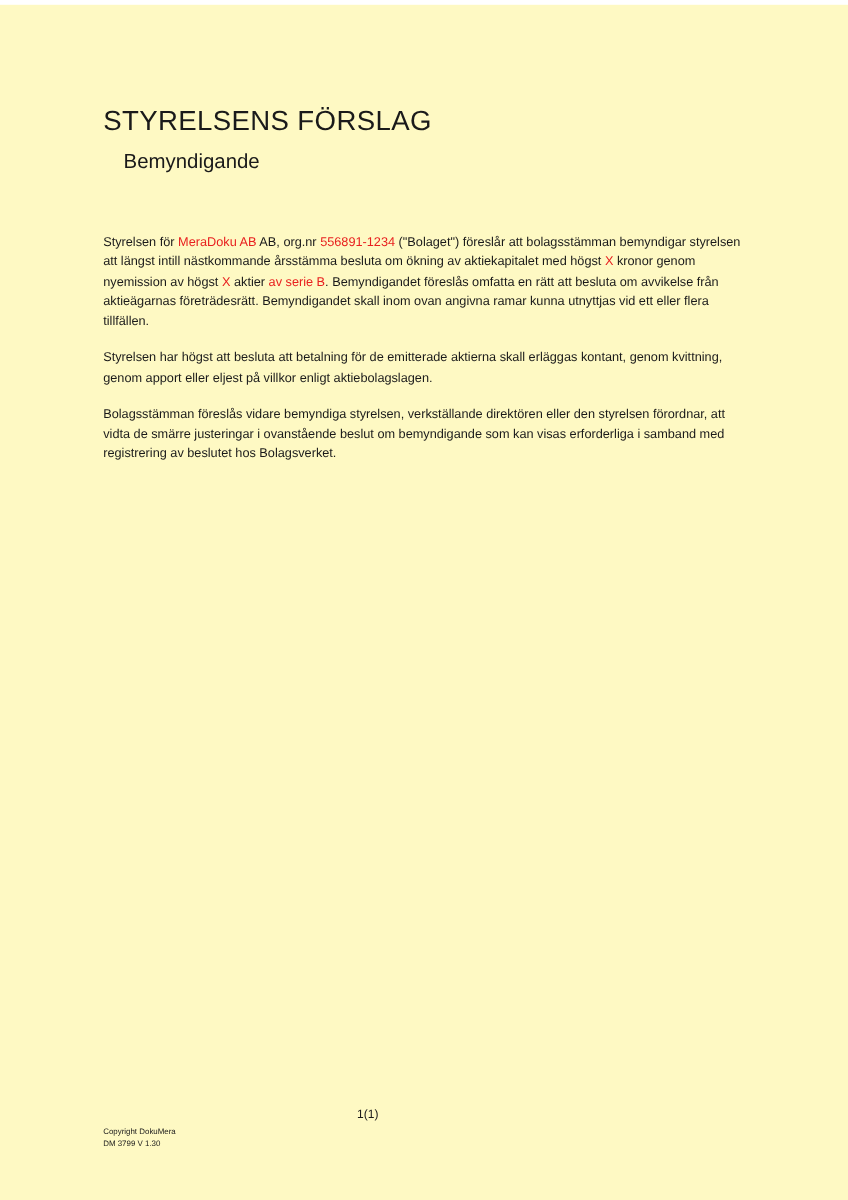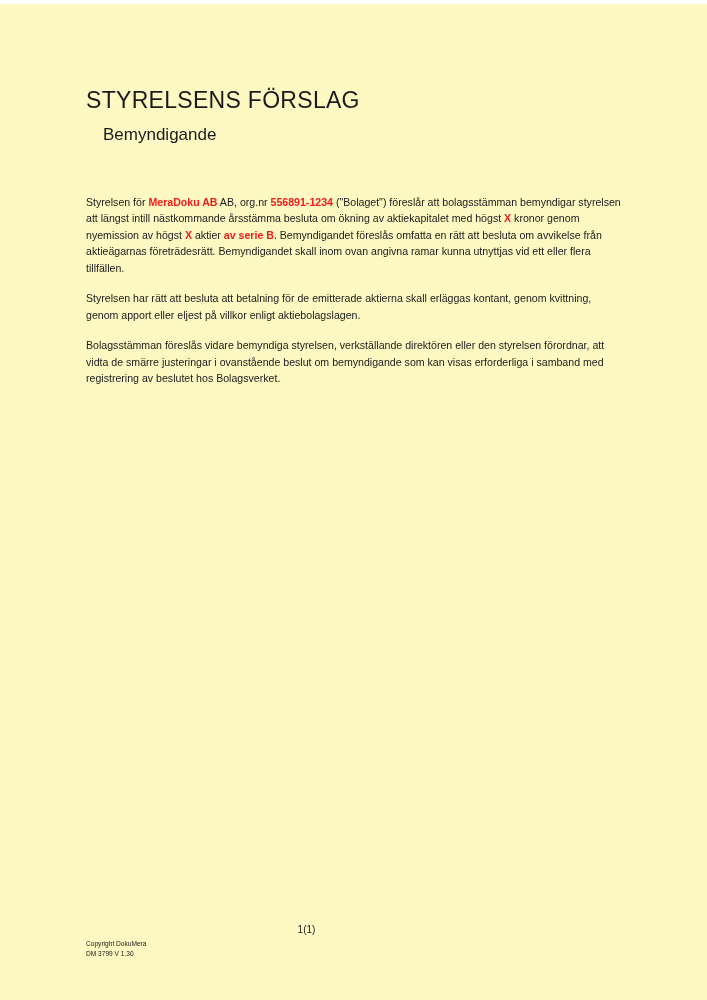--- a/index.html
+++ b/index.html
@@ -52,21 +52,20 @@
     line-height: 1.56;
     color: #1a1a1a;
     margin: 0 0 14px 0;
     text-align: left;
   }
   .para:last-child {
     margin-bottom: 16px;
   }
   .hl {
     color: #e8201f;
-    font-weight: bold;
   }
   .footer-page {
     position: absolute;
     left: 0;
     top: 920px;
     width: 613px;
     text-align: center;
     font-size: 10px;
     color: #1a1a1a;
   }
@@ -86,21 +85,21 @@
 <body>
 
 <div class="page">
 
   <div class="doc-body">
     <h1 class="doc-title">STYRELSENS FÖRSLAG</h1>
     <div class="doc-subtitle">Bemyndigande</div>
 
     <div class="paragraphs">
       <p class="para"><span>Styrelsen för </span><span class="hl">MeraDoku AB</span><span> AB, org.nr </span><span class="hl">556891-1234</span><span> ("Bolaget") föreslår att bolagsstämman bemyndigar styrelsen att längst intill nästkommande årsstämma besluta om ökning av aktiekapitalet med högst </span><span class="hl">X</span><span> kronor genom nyemission av högst </span><span class="hl">X</span><span> aktier </span><span class="hl">av serie B</span><span>. Bemyndigandet föreslås omfatta en rätt att besluta om avvikelse från aktieägarnas företrädesrätt. Bemyndigandet skall inom ovan angivna ramar kunna utnyttjas vid ett eller flera tillfällen.</span></p>
-      <p class="para"><span>Styrelsen har rätt att besluta att betalning för de emitterade aktierna skall erläggas kontant, genom kvittning, genom apport eller eljest på villkor enligt aktiebolagslagen.</span></p>
+      <p class="para"><span>Styrelsen har högst att besluta att betalning för de emitterade aktierna skall erläggas kontant, genom kvittning, genom apport eller eljest på villkor enligt aktiebolagslagen.</span></p>
       <p class="para"><span>Bolagsstämman föreslås vidare bemyndiga styrelsen, verkställande direktören eller den styrelsen förordnar, att vidta de smärre justeringar i ovanstående beslut om bemyndigande som kan visas erforderliga i samband med registrering av beslutet hos Bolagsverket.</span></p>
     </div>
   </div>
 
   <div class="footer-page">1(1)</div>
 
   <div class="footer-left">
     <div>Copyright DokuMera</div>
     <div>DM 3799 V 1.30</div>
   </div>

